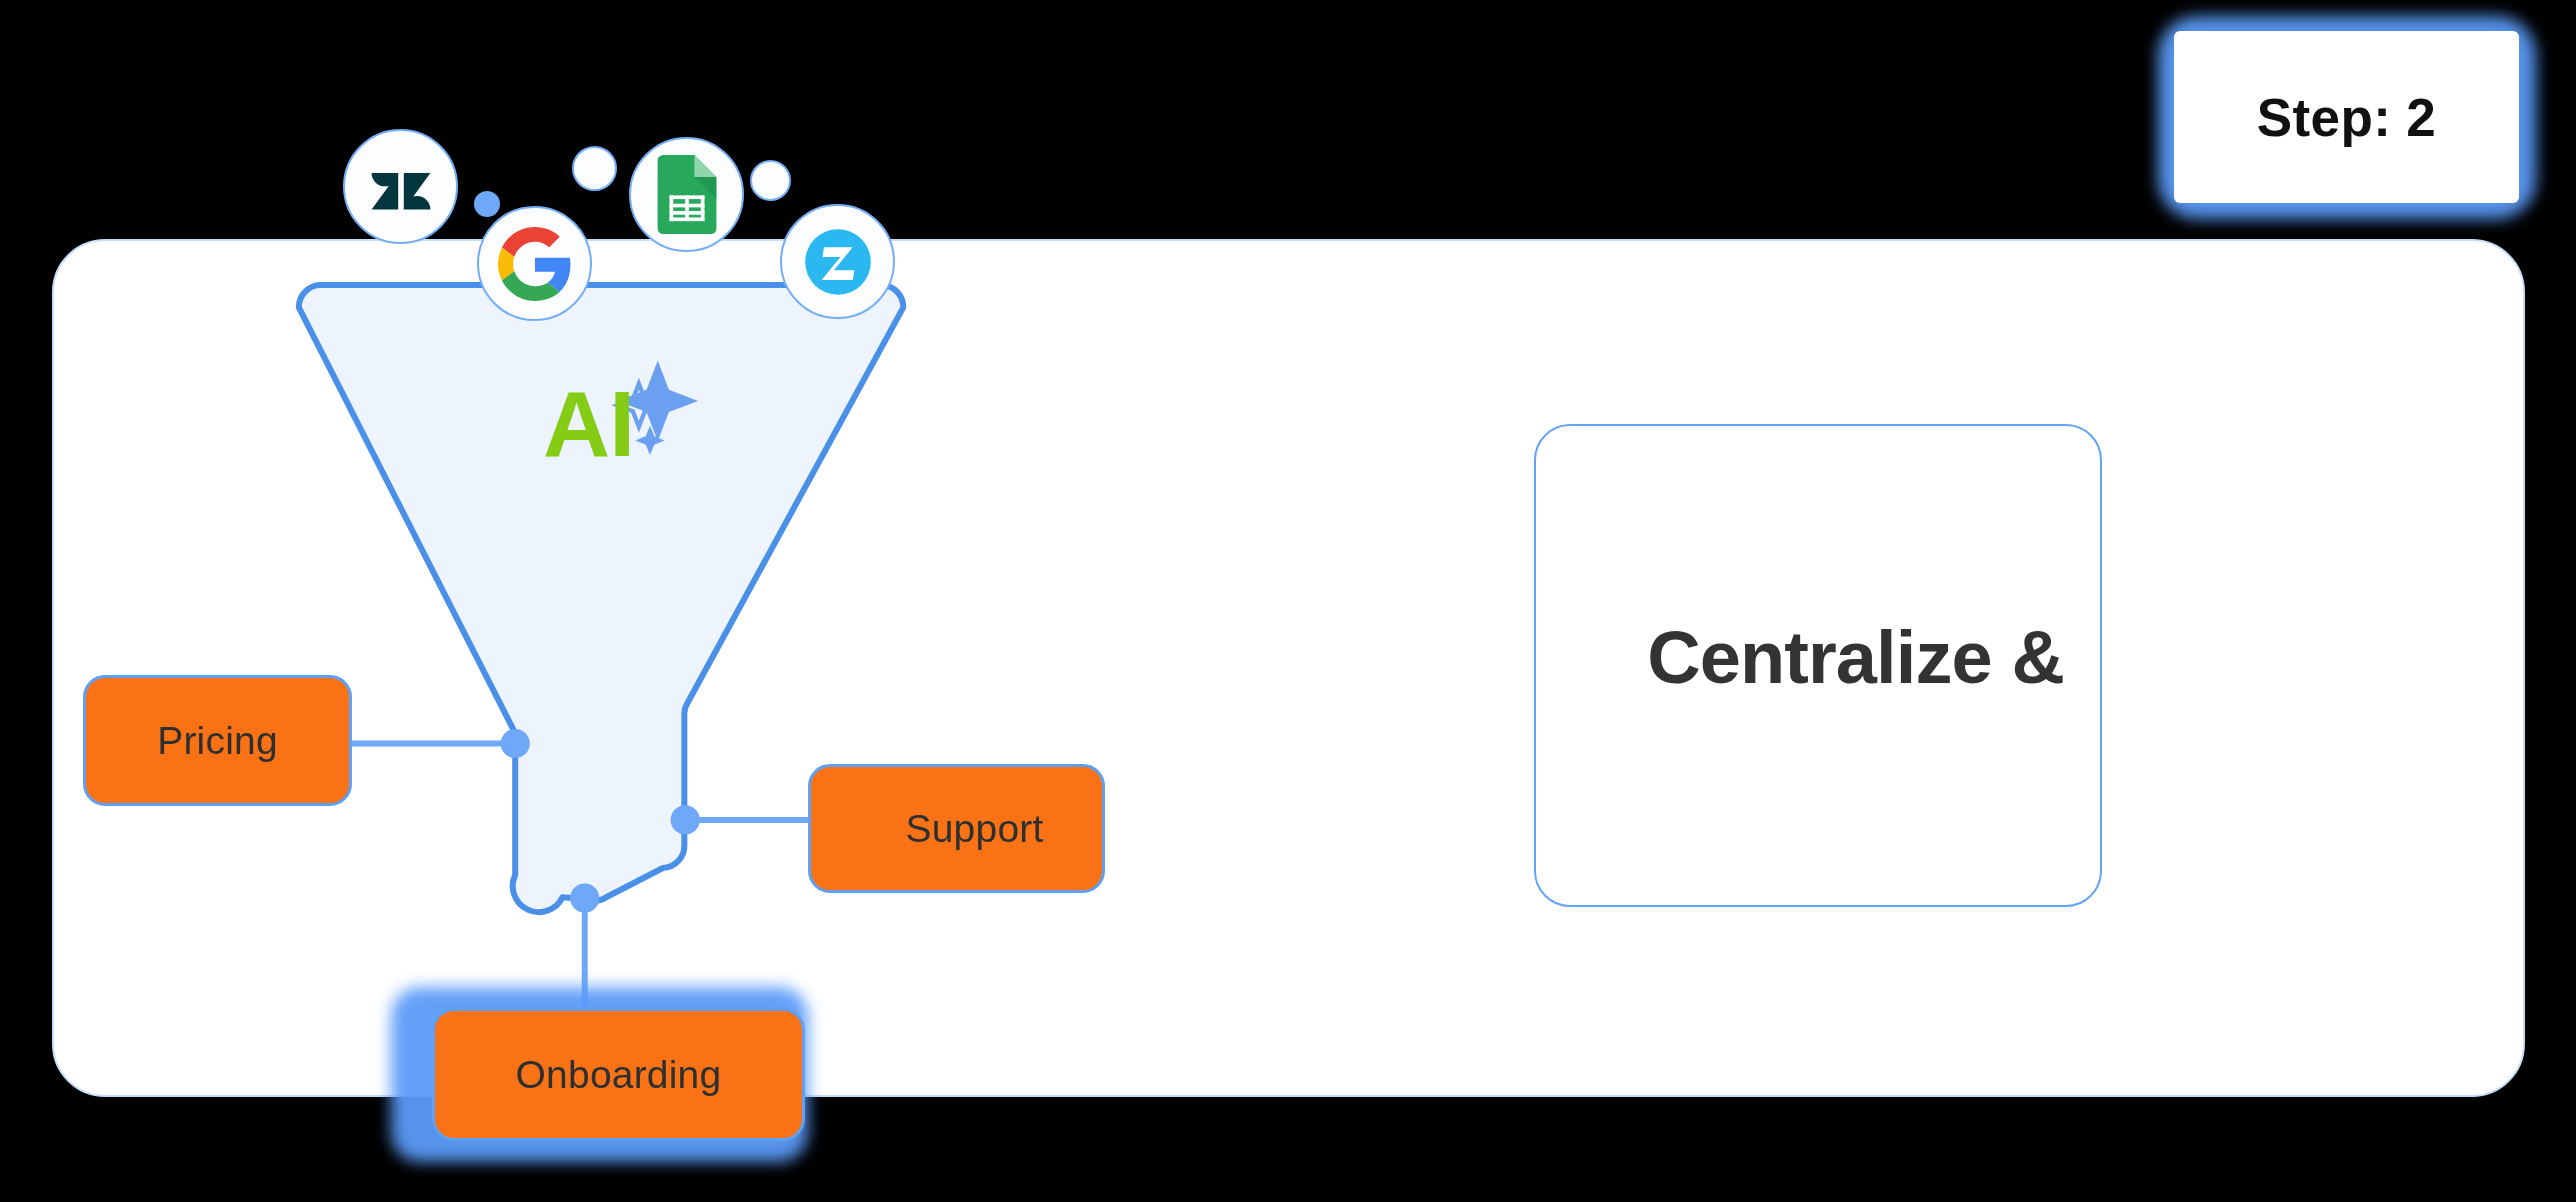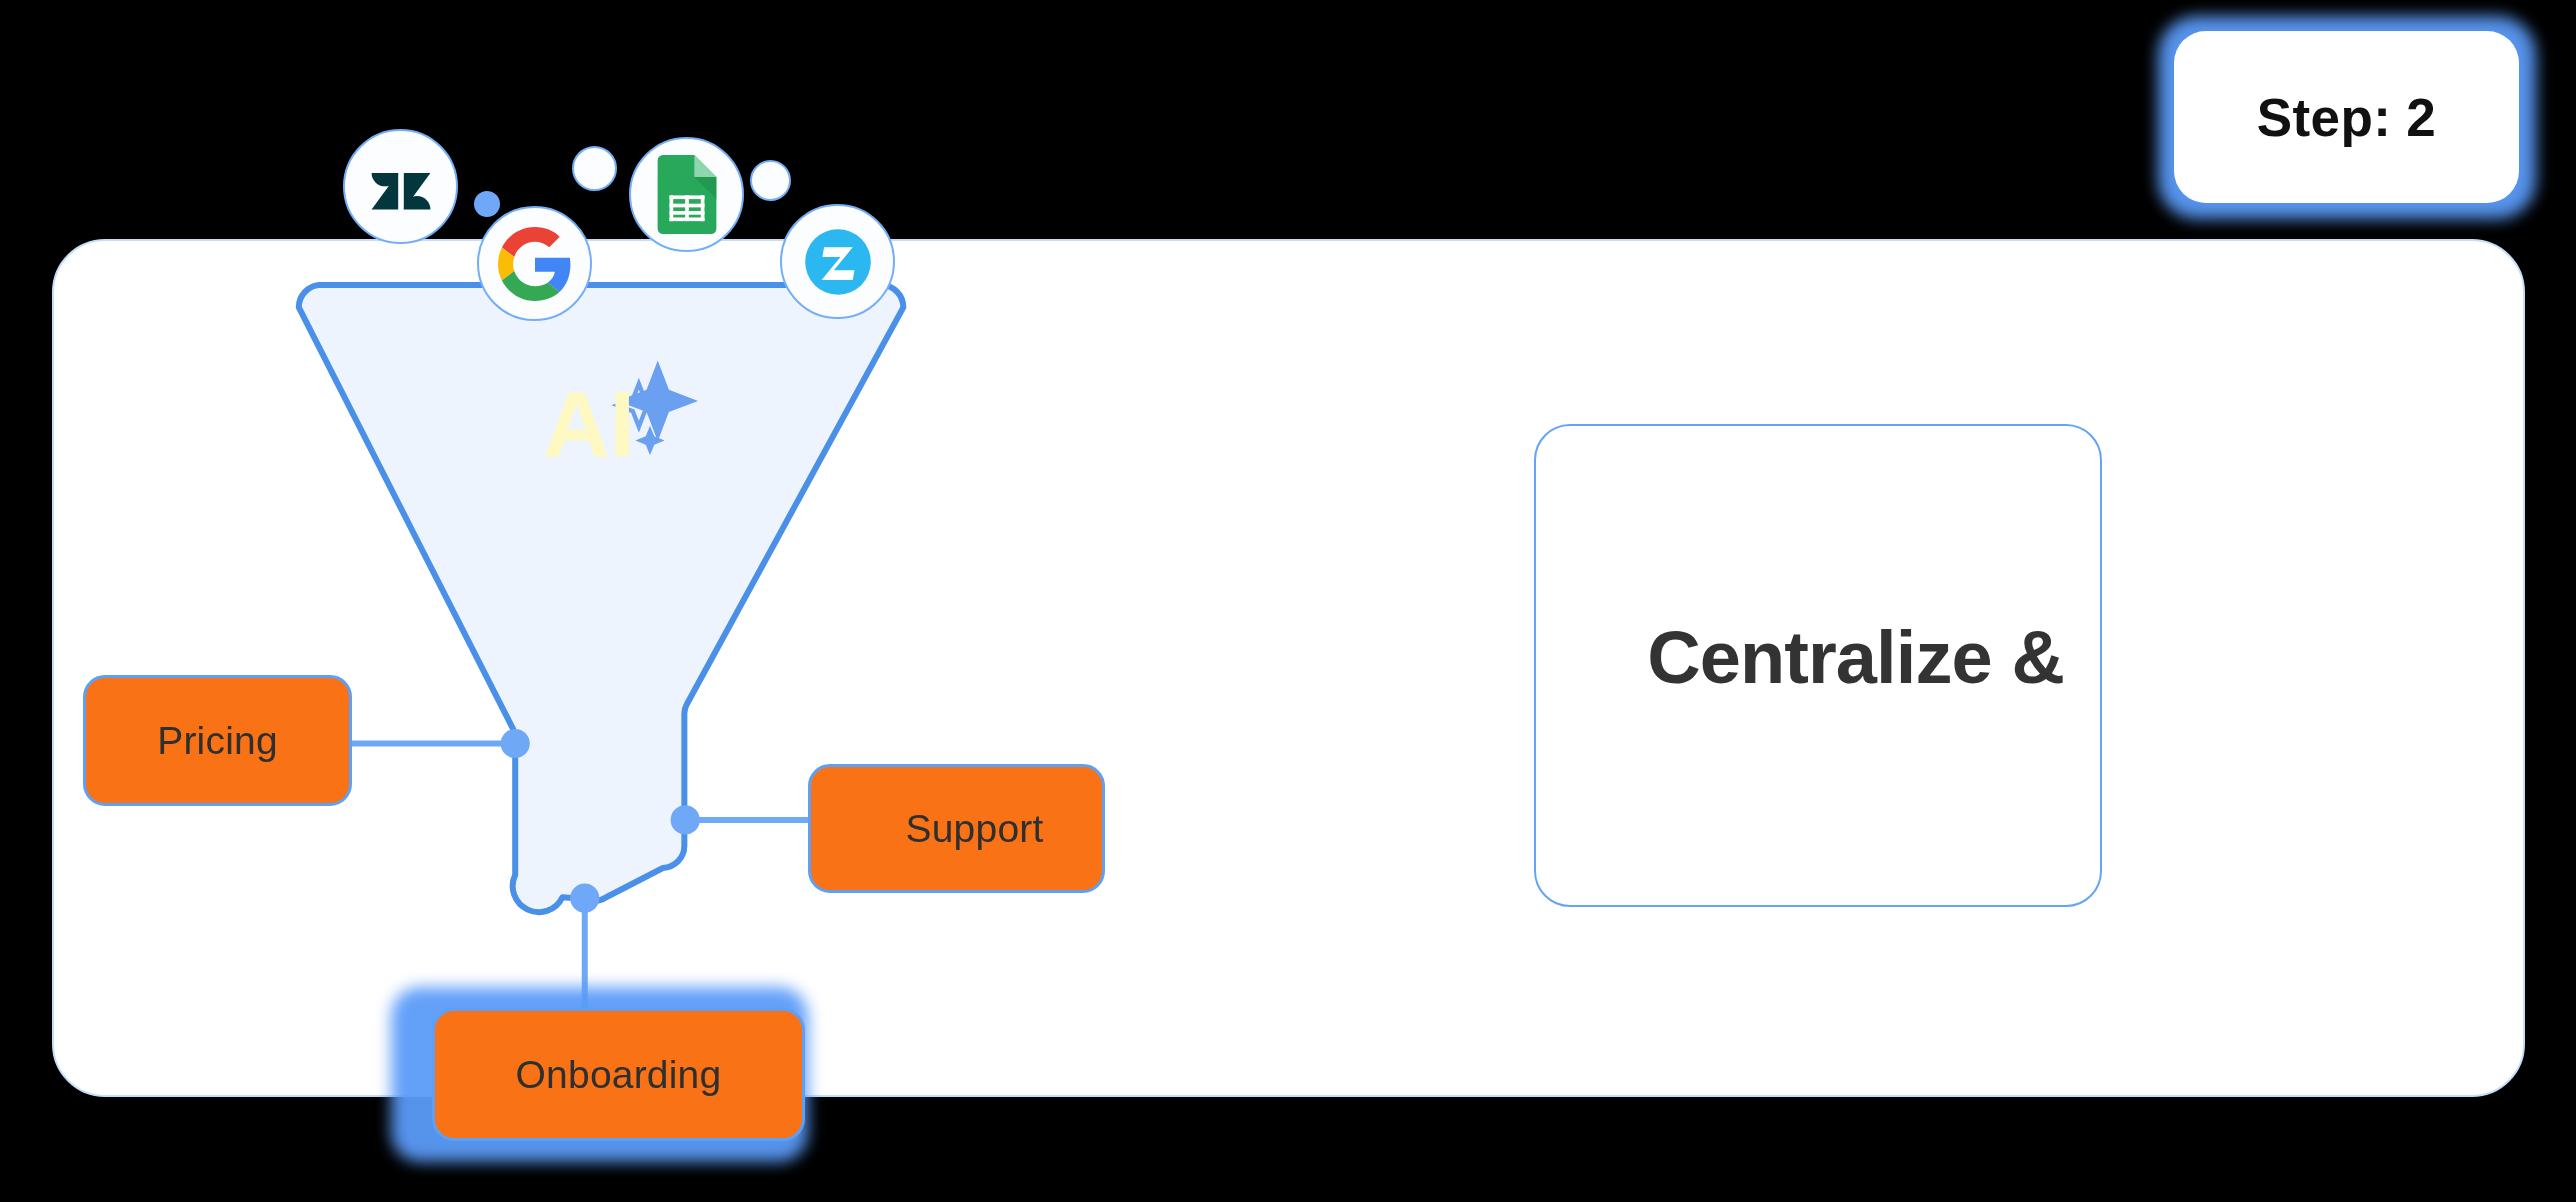--- a/index.html
+++ b/index.html
@@ -36,21 +36,21 @@
     background:#5B9BF8;
     filter:blur(7.7px);
     opacity:.95;
   }
   #glow-onboarding{left:391px;top:987px;width:417px;height:175px;}
   #glow-step{left:2158px;top:15.5px;width:378px;height:203px;border-radius:39px;}
 
   
   .step-badge{
     position:absolute;left:2174px;top:31px;width:345px;height:172px;
-    background:#ffffff;border-radius:32px;
+    background:#ffffff;border-radius:6px;
     display:flex;align-items:center;justify-content:center;
     font-size:53px;font-weight:700;color:#111;letter-spacing:0.4px;
   }
 
   
   .headline-card{
     position:absolute;left:1534px;top:424px;width:568px;height:483px;
     background:#ffffff;border:2.6px solid #63A4F6;border-radius:36px;
     box-sizing:border-box;
     display:flex;align-items:center;justify-content:flex-end;
@@ -58,21 +58,21 @@
   }
   .headline{
     text-align:right;font-size:74px;line-height:1.16;font-weight:700;
     color:#333333;letter-spacing:-0.9px;
   }
   .headline span{display:block;}
 
   
   .ai-label{
     position:absolute;left:543px;top:378px;
-    font-size:93px;font-weight:700;color:#fef9c3;letter-spacing:-0.9px;
+    font-size:93px;font-weight:700;color:#84cc16;letter-spacing:-0.9px;
     line-height:1;
   }
 
   
   .bubble{
     position:absolute;border-radius:50%;background:#FBFDFF;
     border:2.6px solid #74AEF8;box-sizing:border-box;
     display:flex;align-items:center;justify-content:center;
     overflow:hidden;
   }

